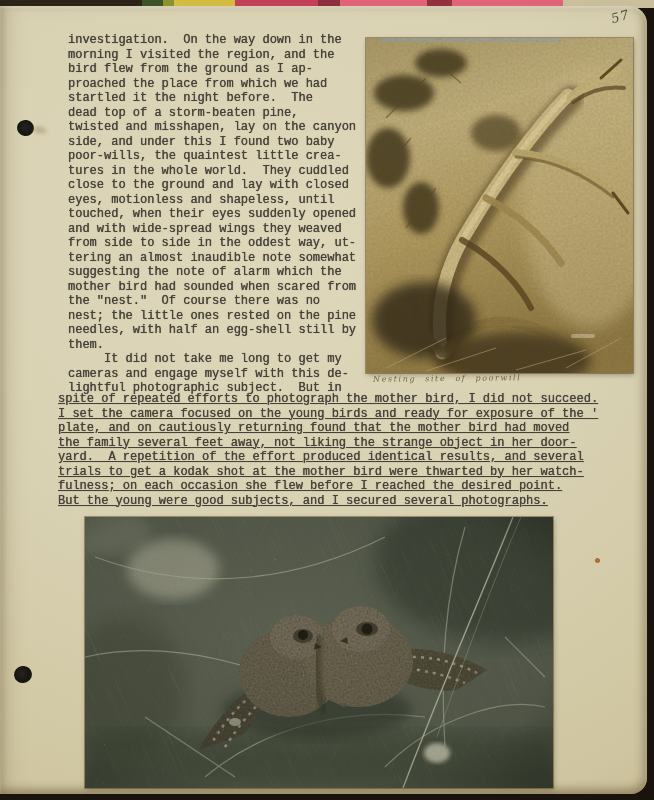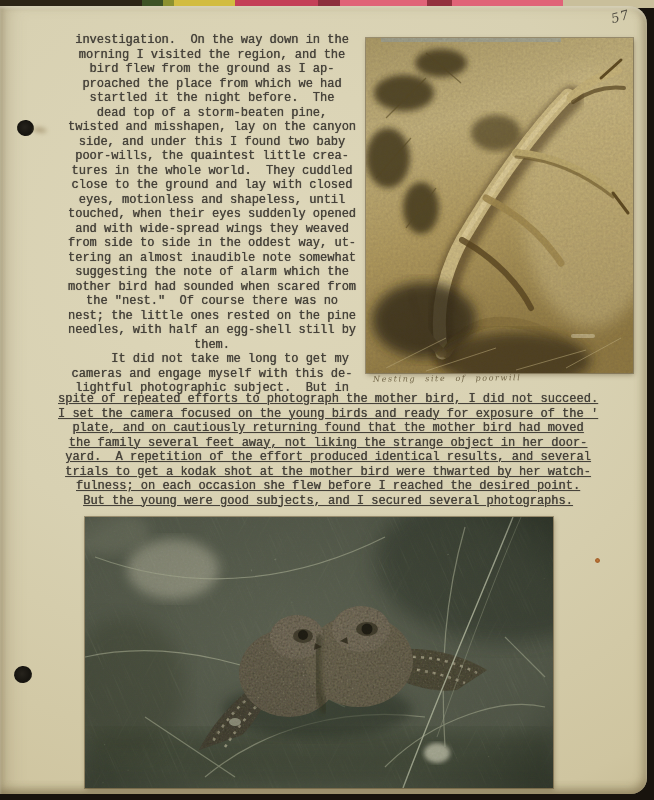--- a/index.html
+++ b/index.html
@@ -21,21 +21,21 @@
                inset 0 -3px 8px rgba(110,95,60,.35);}
   .page-number{position:absolute;top:3px;right:17px;font-family:"DejaVu Serif",serif;
     font-style:italic;font-size:13px;color:#4e4a40;transform:rotate(-15deg);letter-spacing:1px;}
   .hole{position:absolute;border-radius:50%;
     background:radial-gradient(circle at 45% 45%, #26231c 0%, #16140f 60%, rgba(22,20,15,.9) 82%, rgba(22,20,15,0) 100%);}
   .hole-top{left:17px;top:114px;width:17px;height:16px;transform:rotate(8deg);}
   .hole-top::after{content:"";position:absolute;left:16px;top:5px;width:14px;height:6px;border-radius:50%;
     background:rgba(140,120,80,.45);filter:blur(2px);}
   .hole-bottom{left:14px;top:660px;width:18px;height:17px;transform:rotate(-6deg);}
   .typed{position:absolute;white-space:pre;font-size:12px;line-height:14.5px;color:#46423a;
-    text-shadow:0 0 .7px rgba(70,66,58,.9), .4px .3px 0 rgba(70,66,58,.22);text-align:center;}
+    text-shadow:0 0 .7px rgba(70,66,58,.9), .4px .3px 0 rgba(70,66,58,.22);}
   .text-col{left:68px;top:27px;}
   .text-full{left:58px;top:386px;text-decoration:underline;}
   .photo{position:absolute;overflow:hidden;
     box-shadow:0 0 0 1px rgba(82,66,38,.45), 1px 2px 5px rgba(90,75,45,.45);}
   .photo-1{left:366px;top:32px;width:267px;height:335px;}
   .photo-2{left:85px;top:511px;width:468px;height:271px;}
   .photo svg{display:block;width:100%;height:100%;}
   .caption{position:absolute;left:373px;top:368px;font-family:"DejaVu Serif",serif;
     font-style:italic;font-size:8px;color:#5f5234;letter-spacing:1.6px;word-spacing:5px;
     transform:rotate(-.6deg);opacity:.85;}

